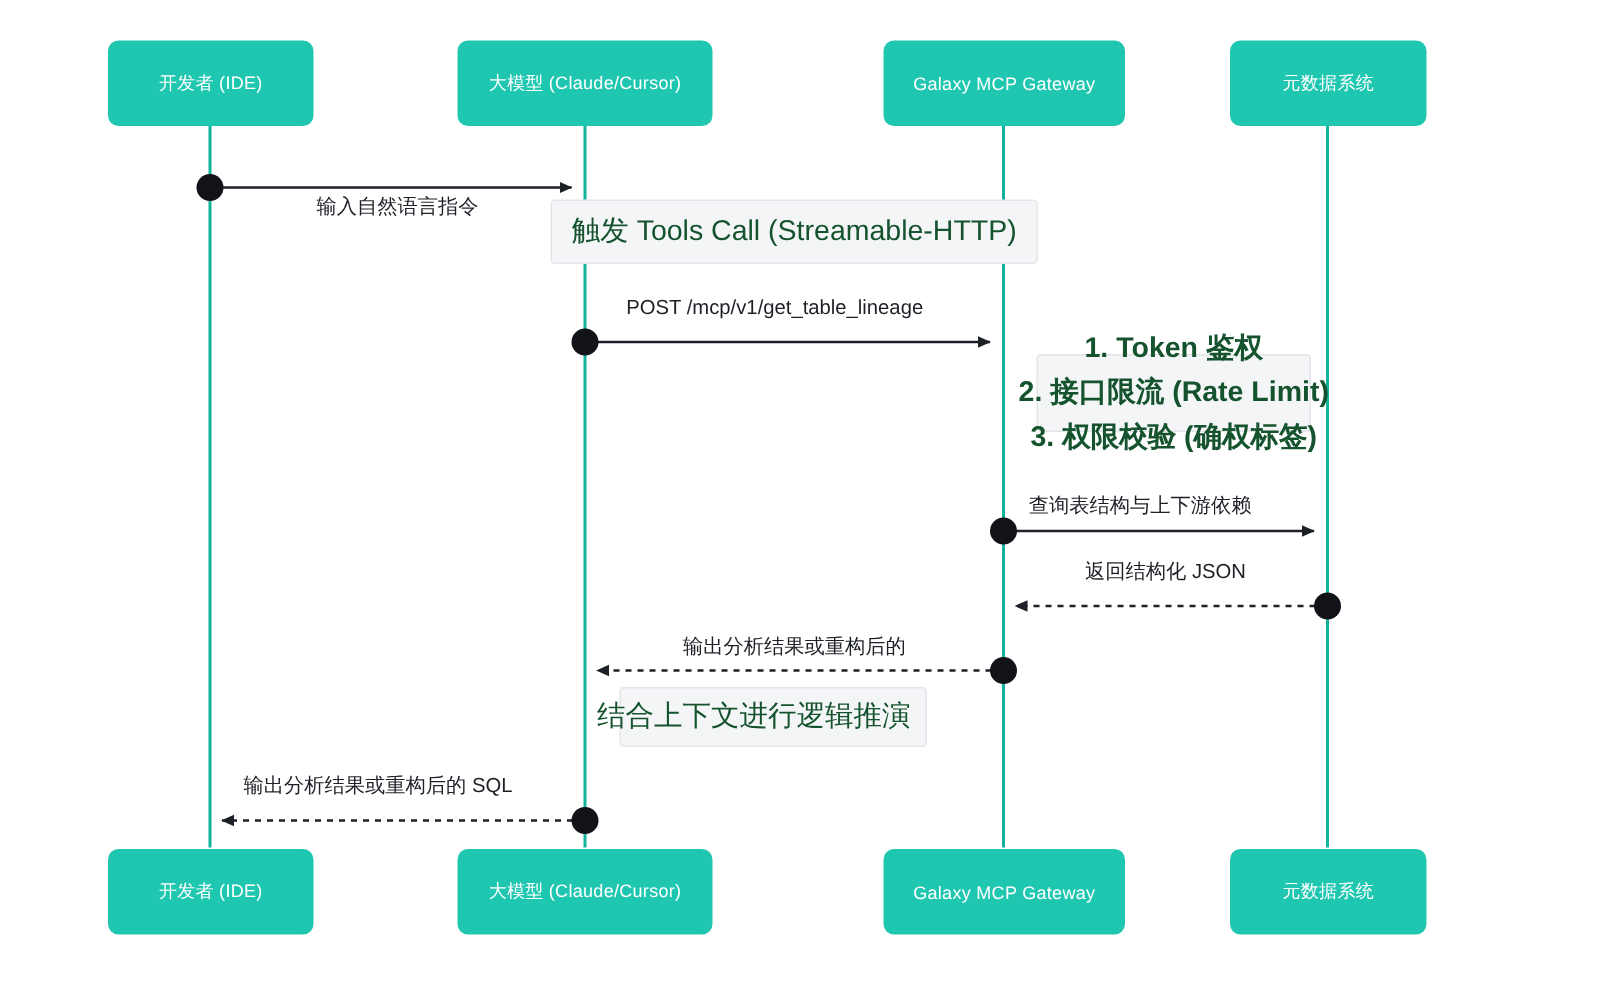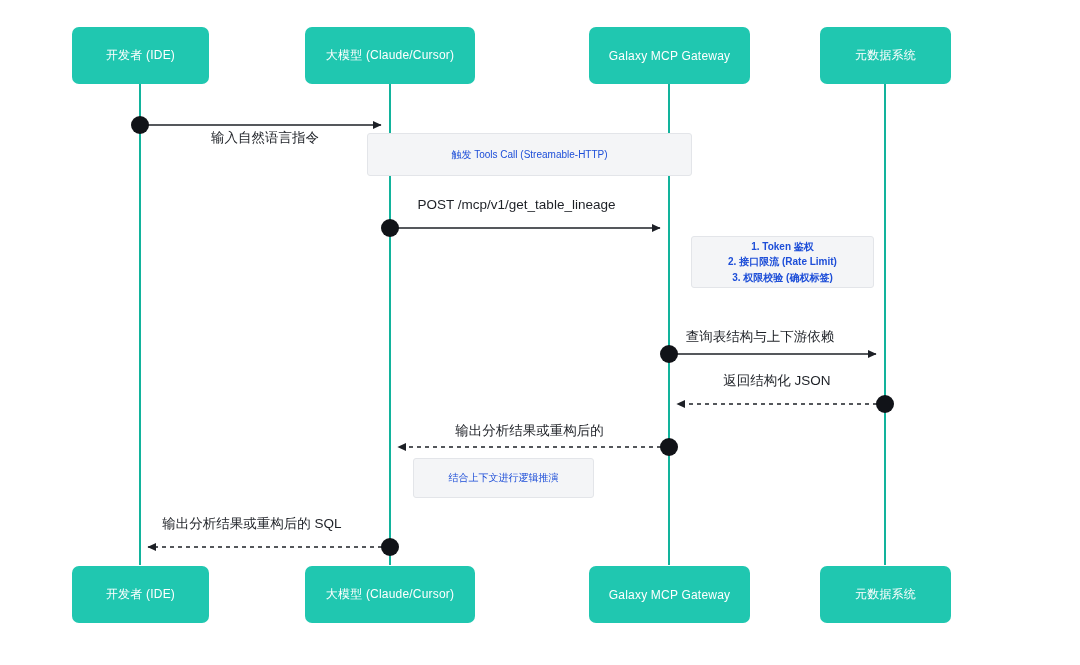--- a/index.html
+++ b/index.html
@@ -38,22 +38,22 @@
     text-align: center;
     letter-spacing: .2px;
     white-space: nowrap;
   }
   
   .note {
     position: absolute;
     background: #f4f5f7;
     border: 1px solid #e3e5e9;
     border-radius: 3px;
-    color: #1d4ed8;
-    font-size: 10px;
+    color: #14532d;
+    font-size: 19px;
     display: flex;
     flex-direction: column;
     align-items: center;
     justify-content: center;
     text-align: center;
     line-height: 1.55;
     padding: 4px 10px;
   }
   .note .nline { white-space: nowrap; }
   
@@ -131,21 +131,21 @@
   <div class="note" style="left:367px; top:133px; width:325px; height:43px;">
     <span class="nline">触发 Tools Call (Streamable-HTTP)</span>
   </div>
 
   <div class="note" style="left:691px; top:236px; width:183px; height:52px;font-weight:bold;">
     <span class="nline">1. Token 鉴权</span>
     <span class="nline">2. 接口限流 (Rate Limit)</span>
     <span class="nline">3. 权限校验 (确权标签)</span>
   </div>
 
-  <div class="note" style="left:413px; top:458px; width:181px; height:40px;">
+  <div class="note" style="left:413px; top:458px; width:205px; height:40px;align-items:flex-end;">
     <span class="nline">结合上下文进行逻辑推演</span>
   </div>
 
   <svg class="overlay" viewBox="0 0 1080 665">
     <defs>
       <marker id="arrR" markerWidth="9" markerHeight="9" refX="8" refY="4.5" orient="auto" markerUnits="userSpaceOnUse">
         <path d="M0,0.6 L8.6,4.5 L0,8.4 z" fill="#1d2026"></path>
       </marker>
       <marker id="arrL" markerWidth="9" markerHeight="9" refX="8" refY="4.5" orient="auto" markerUnits="userSpaceOnUse">
         <path d="M0,0.6 L8.6,4.5 L0,8.4 z" fill="#1d2026"></path>

